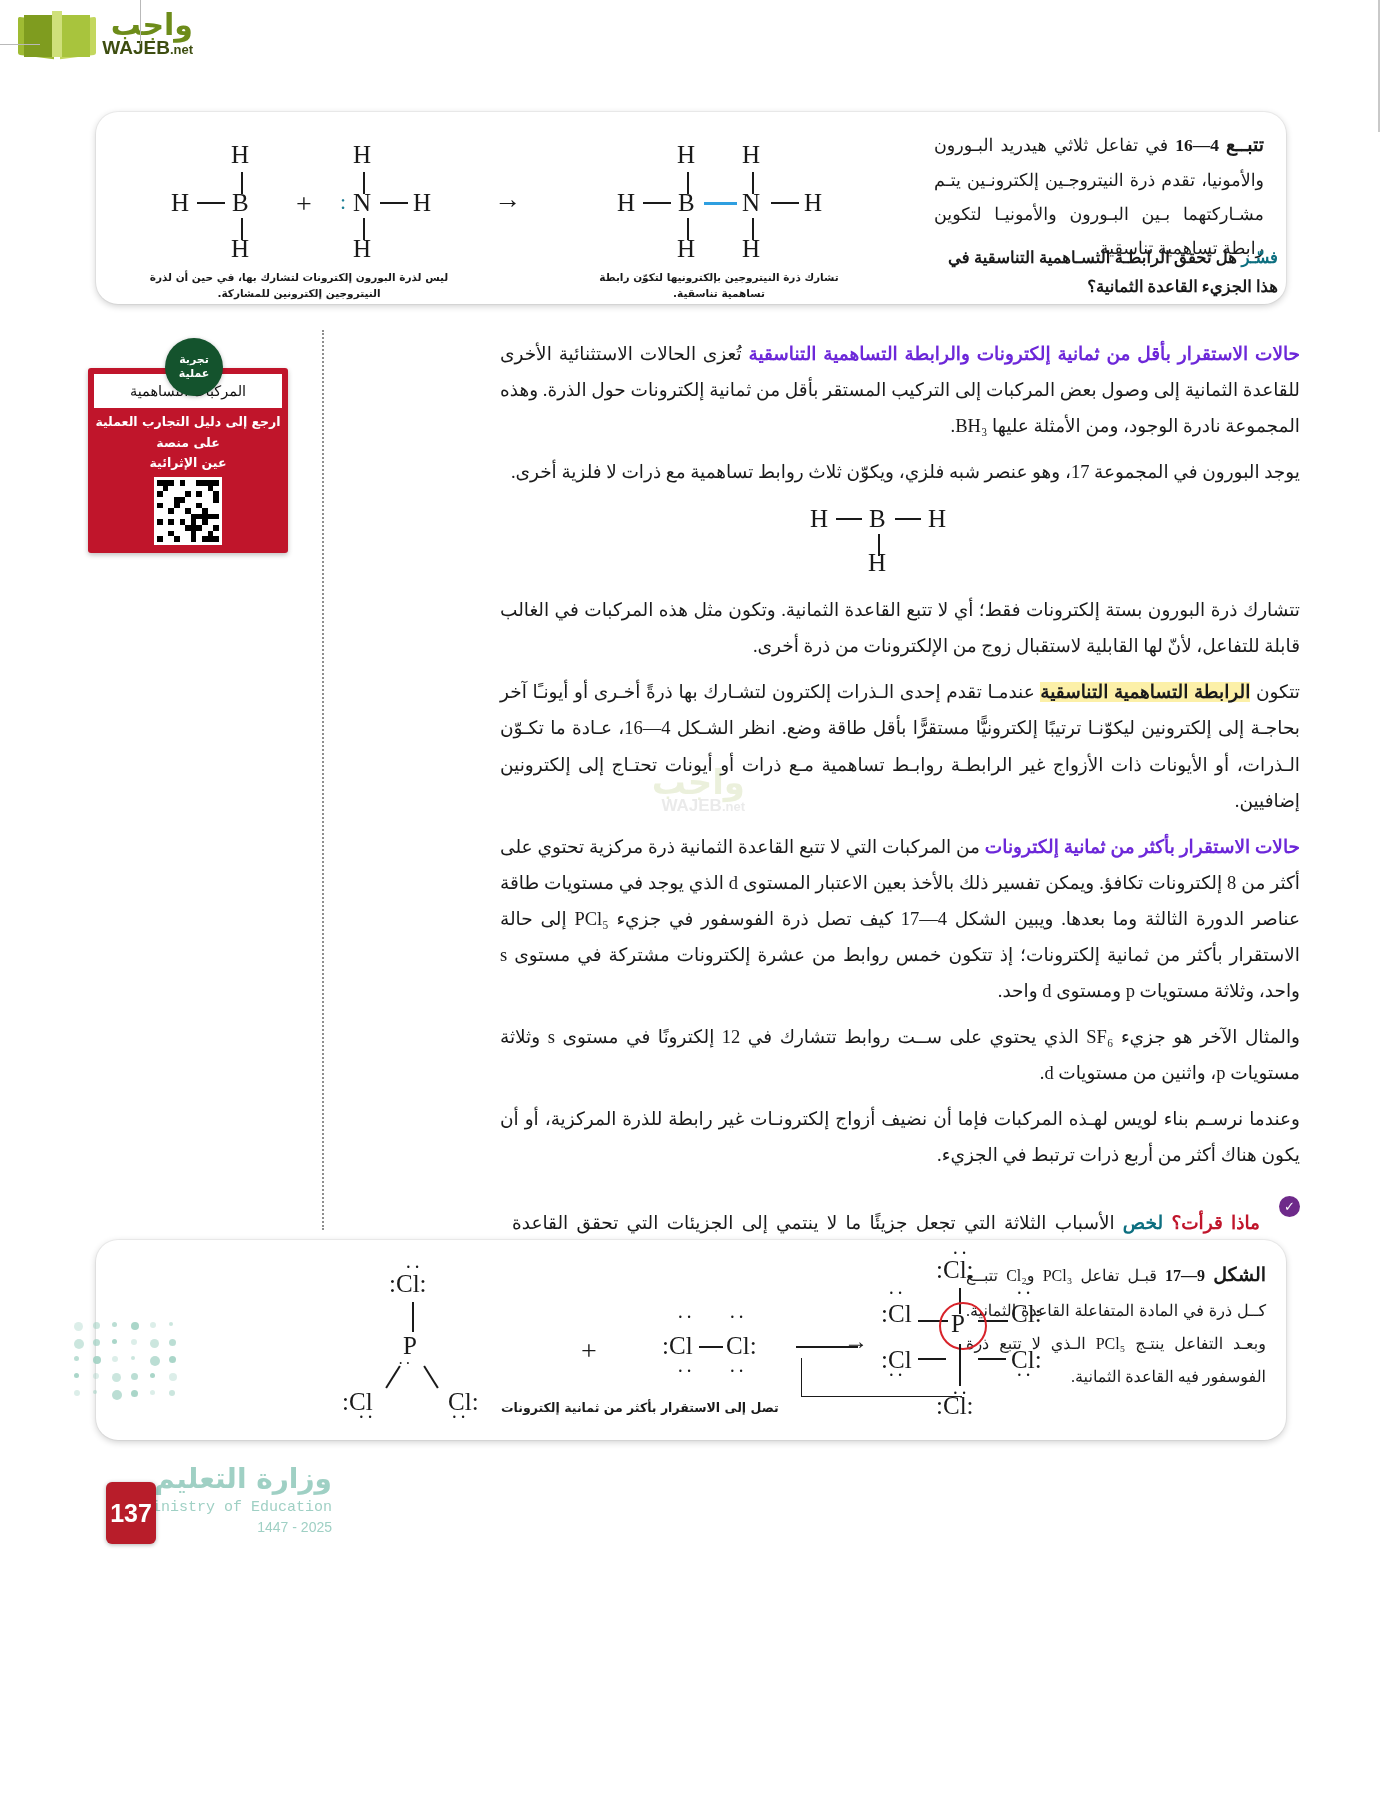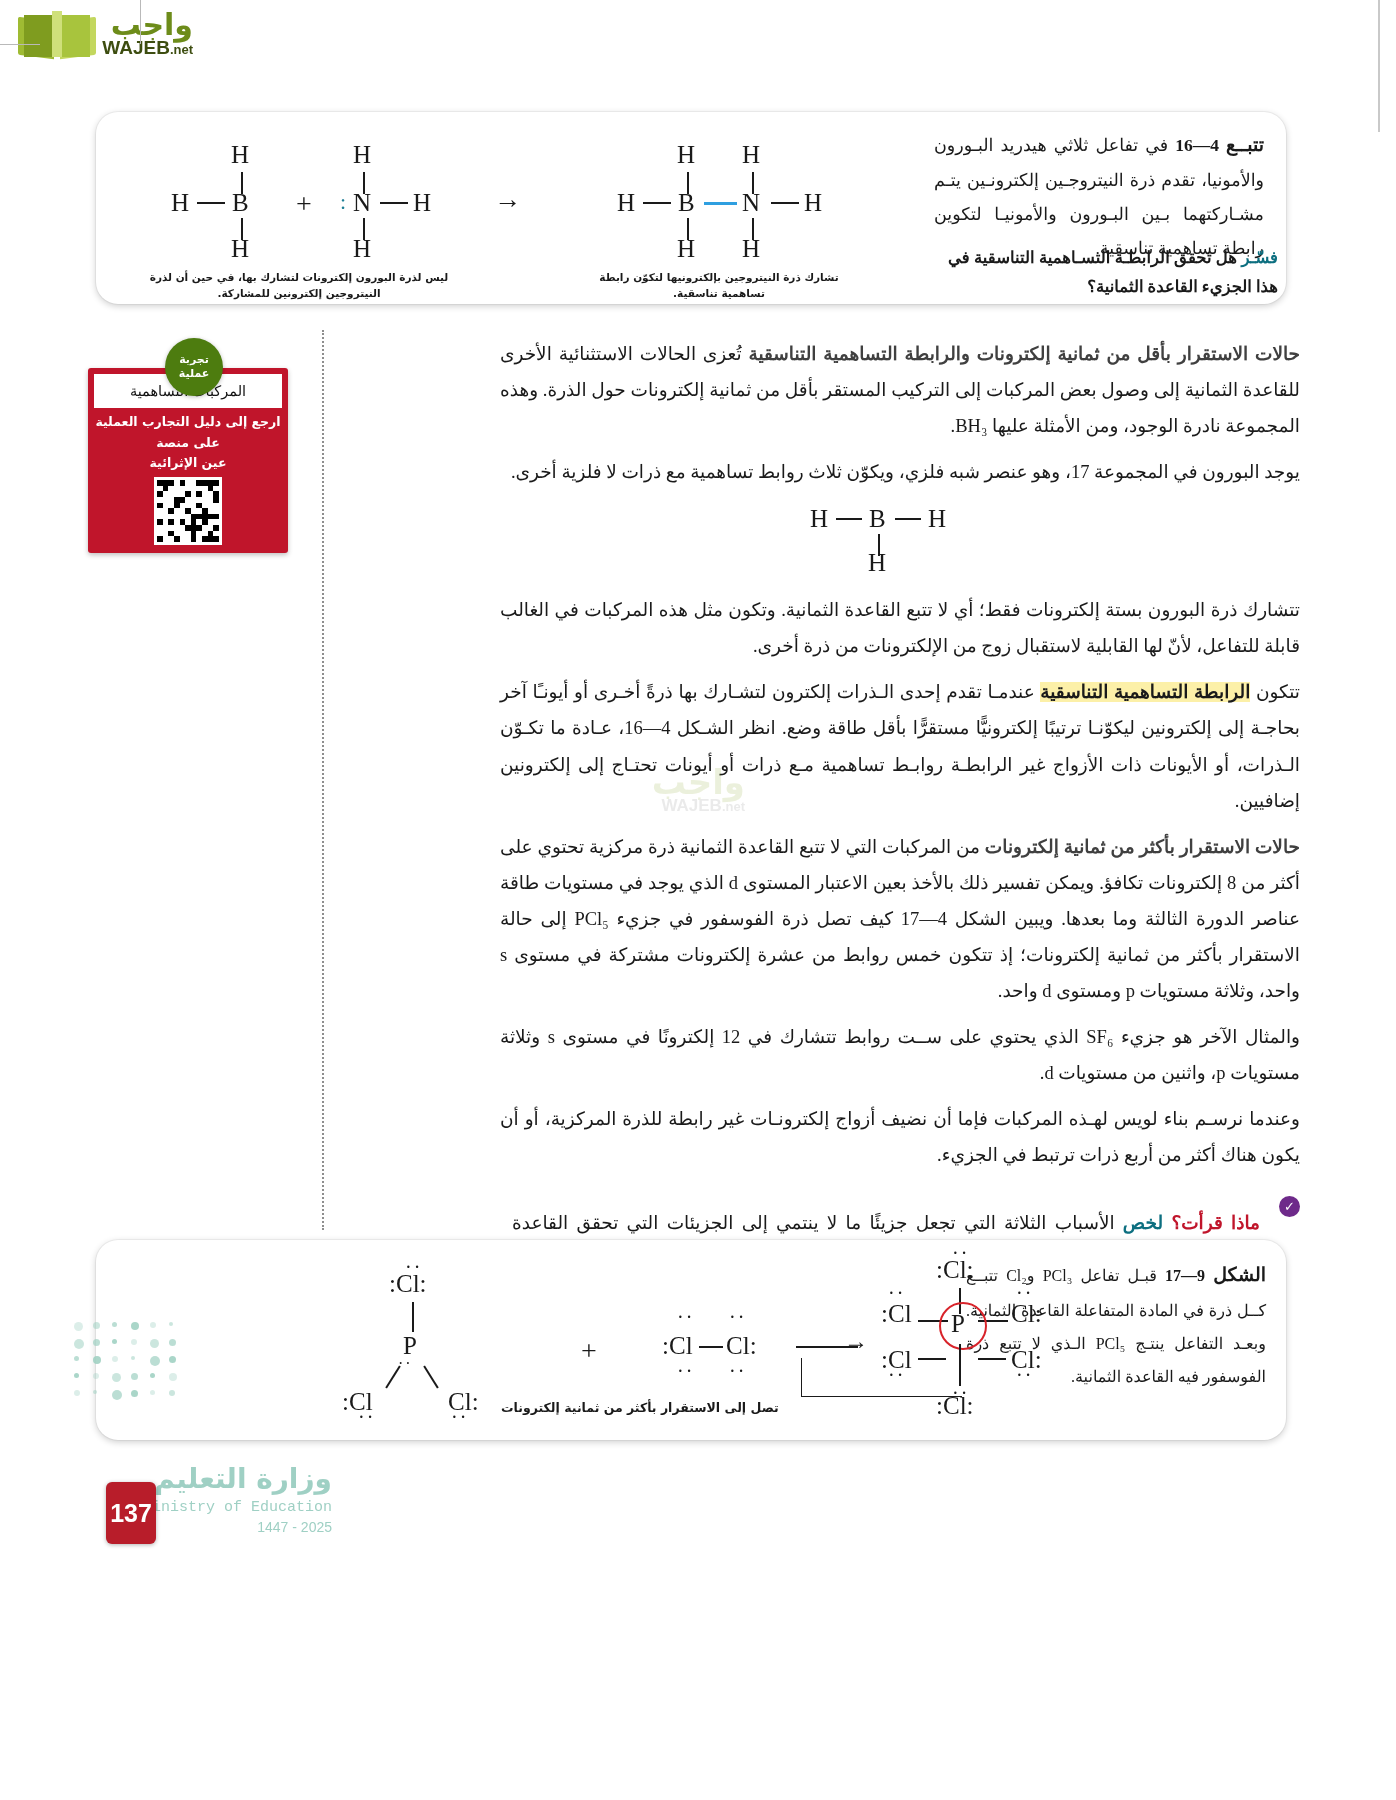--- a/index.html
+++ b/index.html
@@ -63,32 +63,32 @@
   .labbox{position:absolute;left:88px;top:368px;width:200px;height:185px;background:#c0152b;border-radius:3px;
           box-shadow:0 2px 5px rgba(0,0,0,.25);}
   .labbox-head{position:absolute;left:6px;right:6px;top:6px;height:34px;background:#fff;display:flex;align-items:center;justify-content:center;}
   .labbox-head span{font-size:14.5px;color:#111;letter-spacing:.5px;}
   .labbox-body{position:absolute;left:4px;right:4px;top:44px;text-align:center;color:#fff;
                font-family:"DejaVu Sans",sans-serif;font-size:12.5px;font-weight:700;line-height:1.65;}
   .qr{position:absolute;left:50%;transform:translateX(-50%);bottom:8px;width:62px;height:62px;background:#fff;padding:3px;}
   .qr-grid{width:100%;height:100%;display:grid;grid-template-columns:repeat(11,1fr);grid-template-rows:repeat(11,1fr);}
   .qr-grid i{background:#fff;}
   .qr-grid i.b{background:#000;}
-  .badge{position:absolute;left:165px;top:338px;width:58px;height:58px;border-radius:50%;background:#4d7c0f;color:#fff;
+  .badge{position:absolute;left:165px;top:338px;width:58px;height:58px;border-radius:50%;background:#14532d;color:#fff;
          display:flex;flex-direction:column;align-items:center;justify-content:center;
          font-family:"DejaVu Sans",sans-serif;font-size:11px;font-weight:700;line-height:1.3;z-index:3;
          box-shadow:0 1px 4px rgba(0,0,0,.25);}
 
   
   .dotsep{position:absolute;left:322px;top:330px;width:0;height:900px;border-left:2px dotted #8e8e8e;}
 
   
   .maincol{position:absolute;right:96px;top:336px;width:800px;direction:rtl;}
   .p{font-size:18.5px;line-height:1.95;text-align:justify;margin:0 0 10px 0;text-justify:inter-word;}
-  .hdr-red{color:#404040;font-weight:700;font-size:18.5px;}
+  .hdr-red{color:#6d28d9;font-weight:700;font-size:18.5px;}
   .hl{background:#fcf0a8;font-weight:700;}
 
   .bh3{position:relative;height:78px;margin:6px 0 14px 0;direction:ltr;}
 
   .read-check{display:flex;align-items:flex-start;gap:7px;margin-top:20px;direction:rtl;}
   .chk{width:21px;height:21px;border-radius:50%;background:#6e2a8a;color:#fff;display:flex;align-items:center;justify-content:center;font-size:13px;flex:0 0 auto;margin-top:3px;}
   .read-red{color:#c0152b;font-weight:700;}
   .read-teal{color:#0d6f80;font-weight:700;}
 
   

